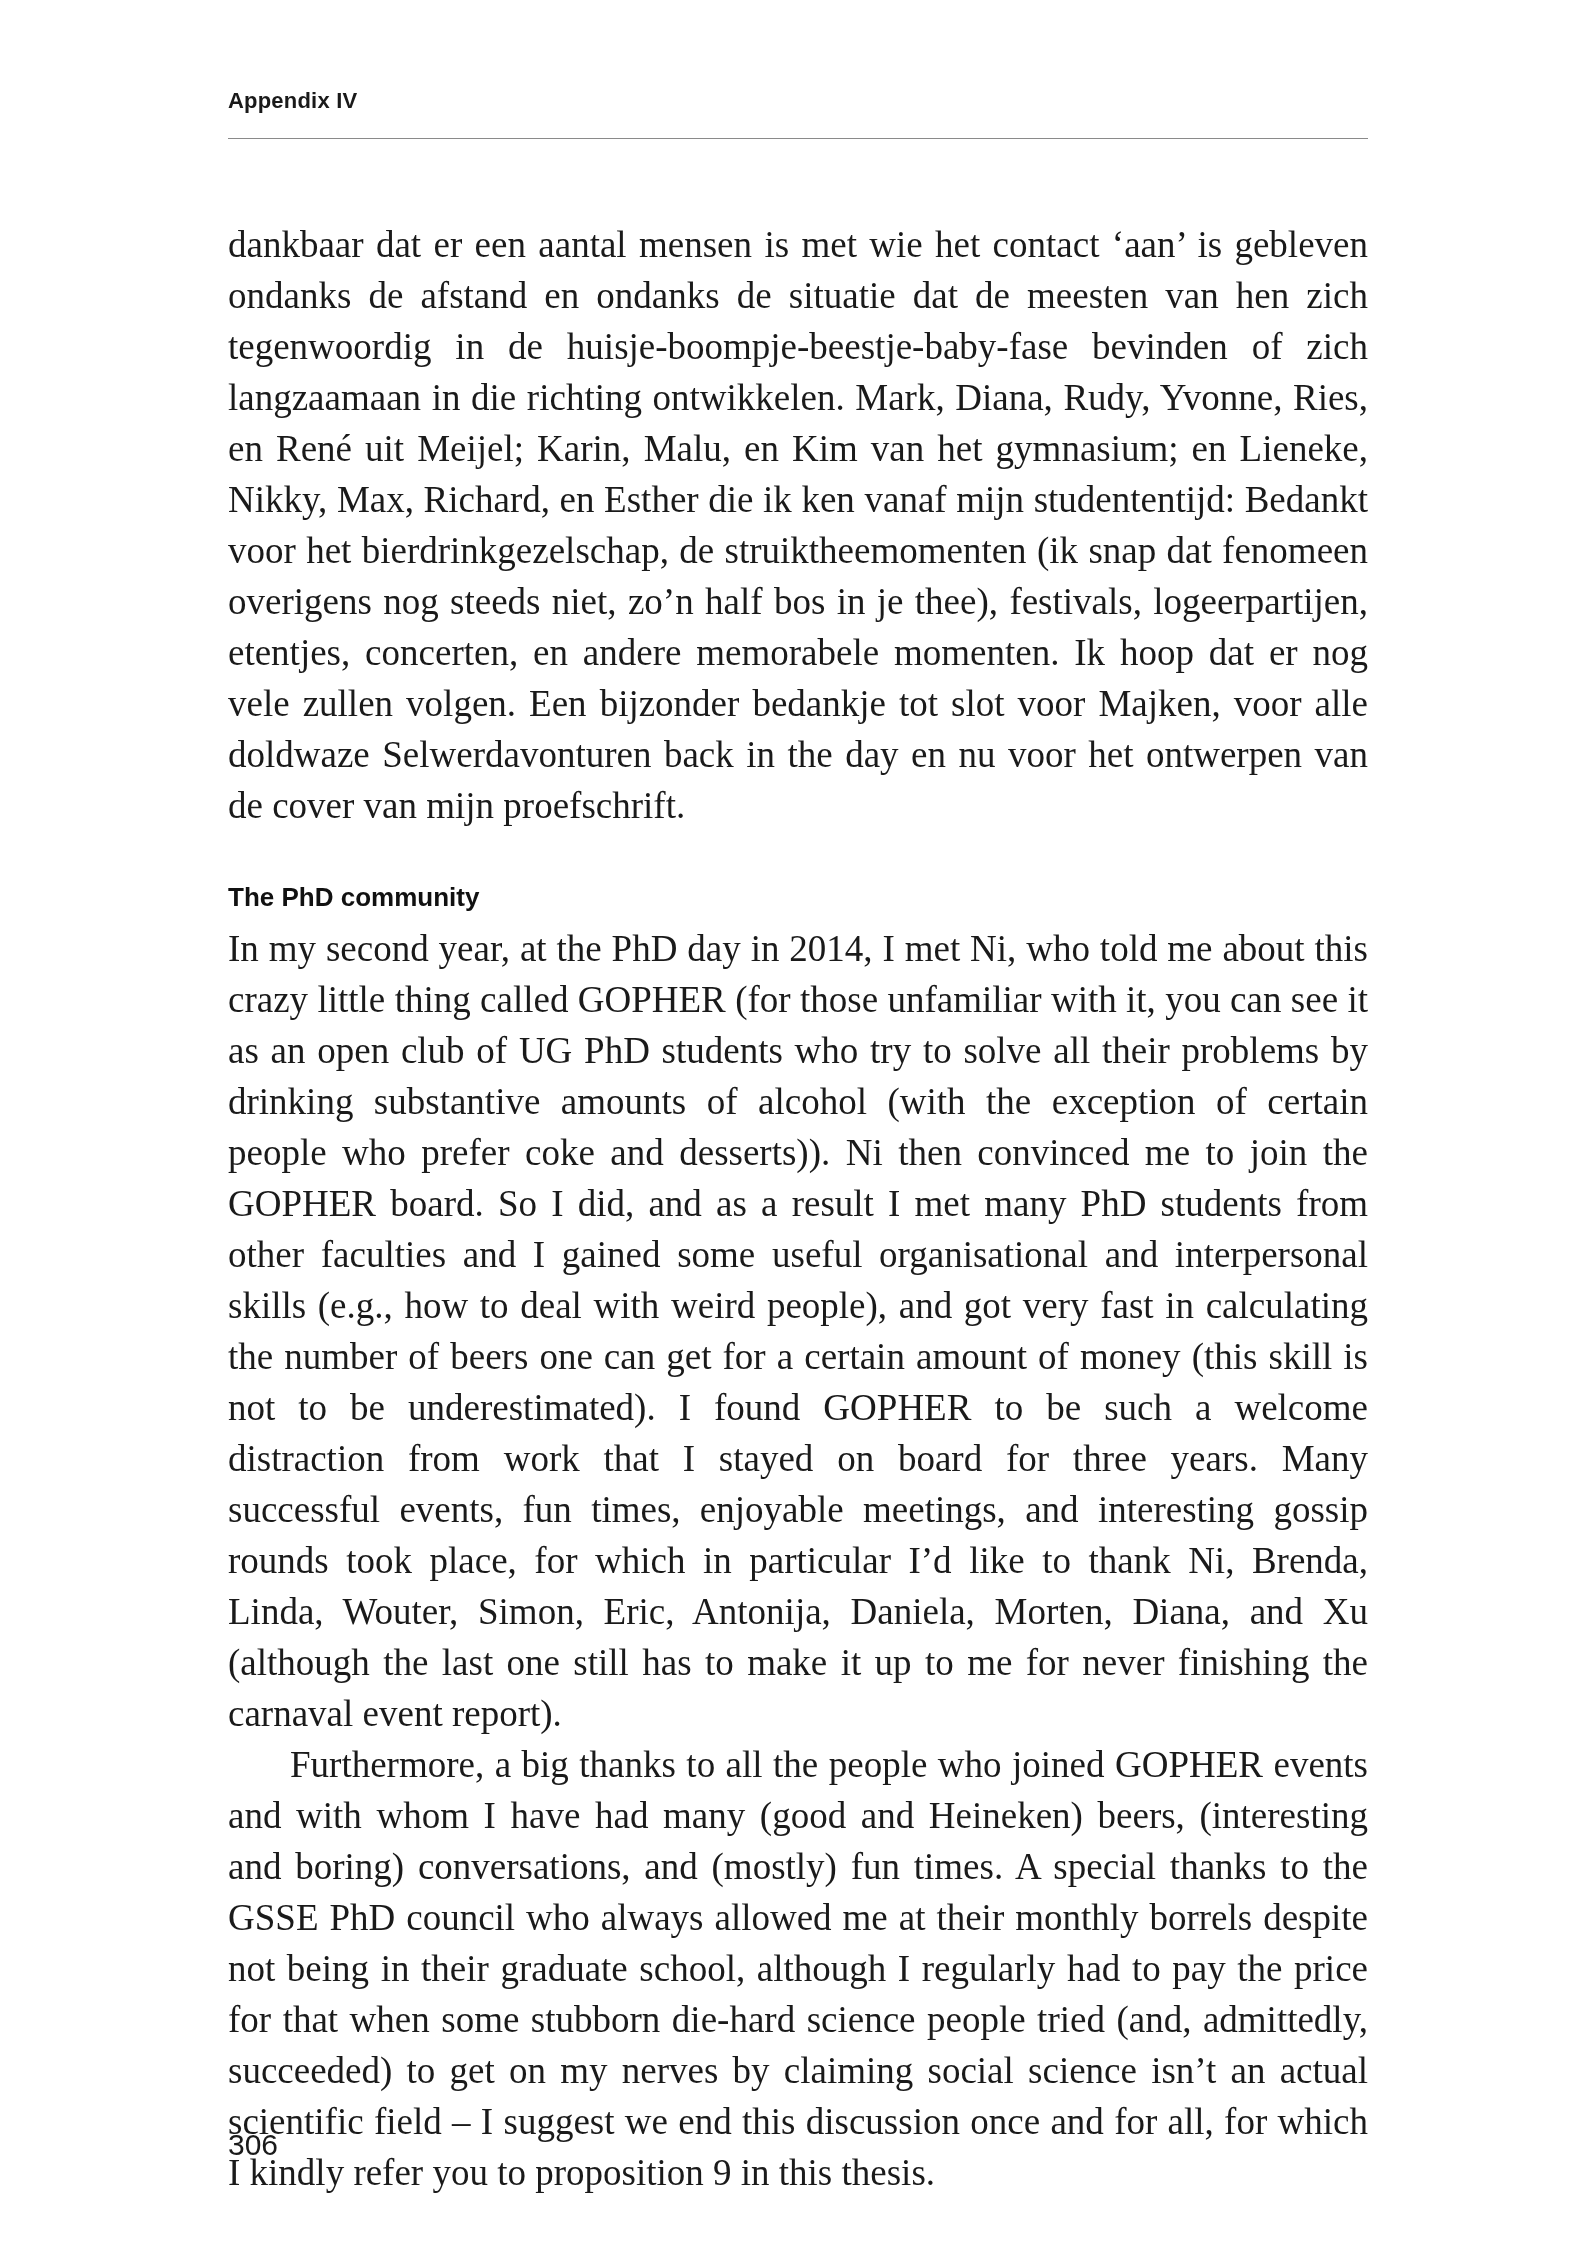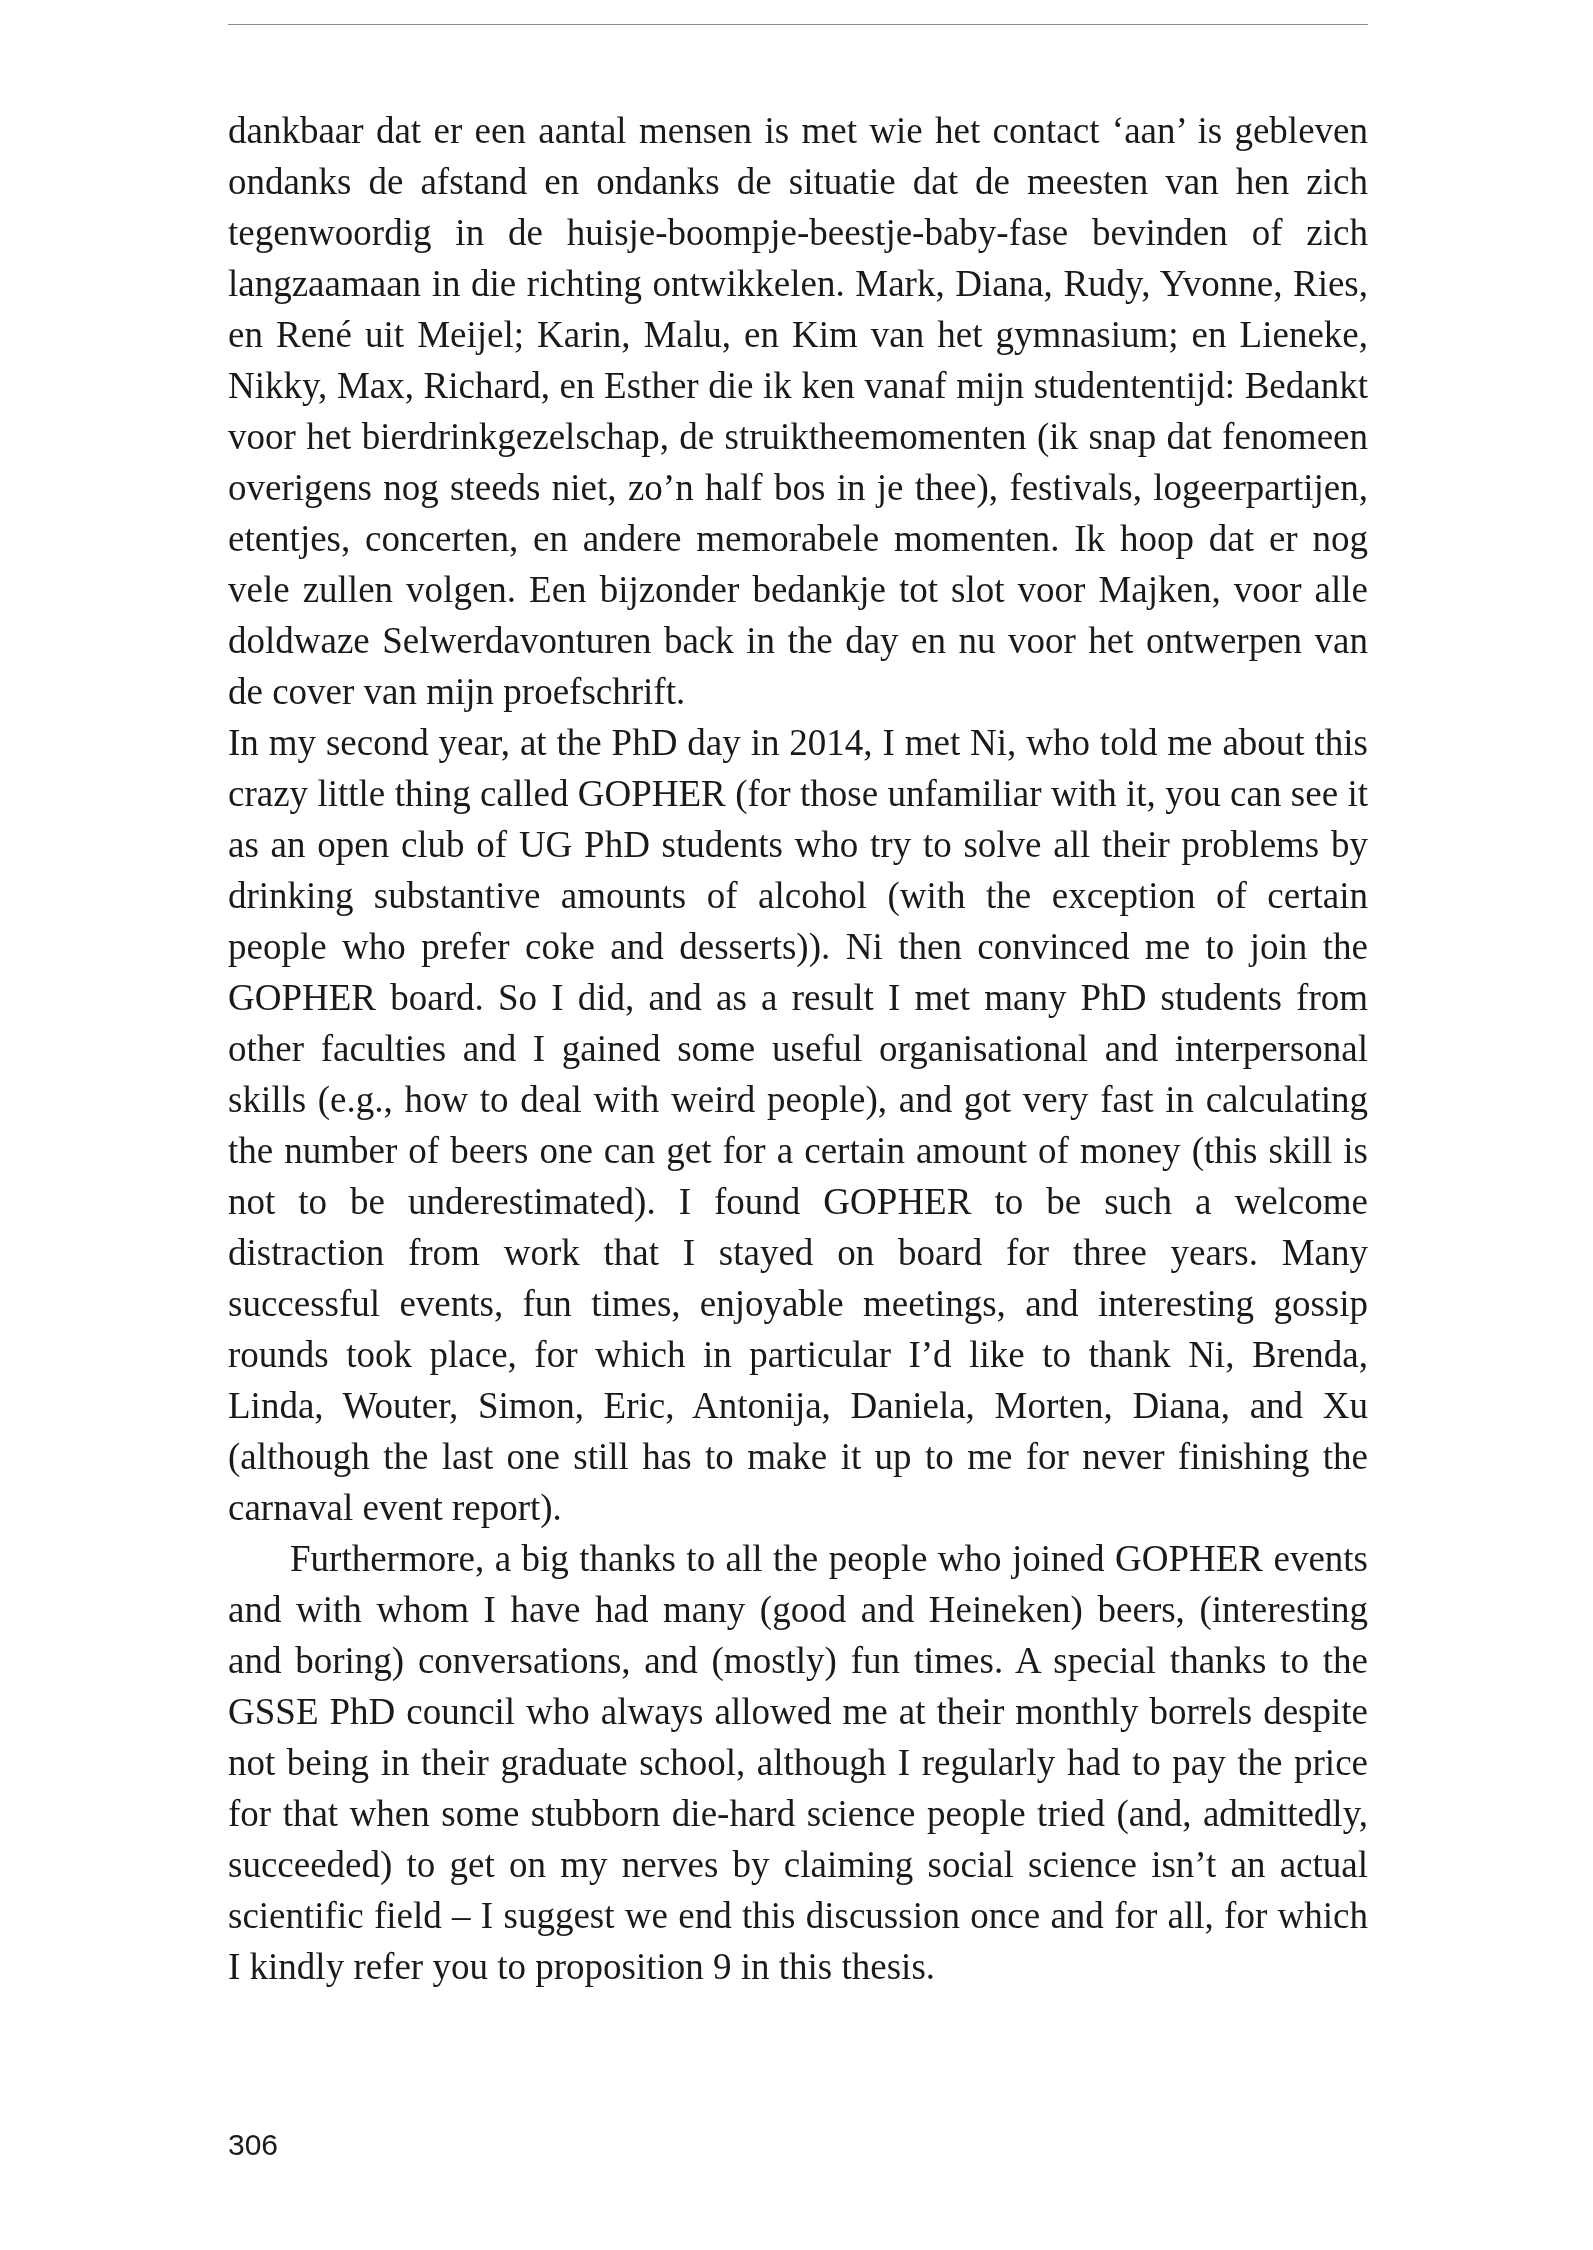--- a/index.html
+++ b/index.html
@@ -69,27 +69,29 @@
     color: #1a1a1a;
   }
 </style>
 </head>
 <body>
 
 <div class="page">
 
   <div class="content">
 
+    <div class="running-head">Appendix IV</div>
 
     <div class="head-rule"></div>
 
     <div class="body-block">
 
       <p class="para">dankbaar dat er een aantal mensen is met wie het contact ‘aan’ is gebleven ondanks de afstand en ondanks de situatie dat de meesten van hen zich tegenwoordig in de huisje-boompje-beestje-baby-fase bevinden of zich langzaamaan in die richting ontwikkelen. Mark, Diana, Rudy, Yvonne, Ries, en René uit Meijel; Karin, Malu, en Kim van het gymnasium; en Lieneke, Nikky, Max, Richard, en Esther die ik ken vanaf mijn studententijd: Bedankt voor het bierdrinkgezelschap, de struiktheemomenten (ik snap dat fenomeen overigens nog steeds niet, zo’n half bos in je thee), festivals, logeerpartijen, etentjes, concerten, en andere memorabele momenten. Ik hoop dat er nog vele zullen volgen. Een bijzonder bedankje tot slot voor Majken, voor alle doldwaze Selwerdavonturen back in the day en nu voor het ontwerpen van de cover van mijn proefschrift.</p>
 
+      <h2 class="section-title">The PhD community</h2>
 
       <p class="para">In my second year, at the PhD day in 2014, I met Ni, who told me about this crazy little thing called GOPHER (for those unfamiliar with it, you can see it as an open club of UG PhD students who try to solve all their problems by drinking substantive amounts of alcohol (with the exception of certain people who prefer coke and desserts)). Ni then convinced me to join the GOPHER board. So I did, and as a result I met many PhD students from other faculties and I gained some useful organisational and interpersonal skills (e.g., how to deal with weird people), and got very fast in calculating the number of beers one can get for a certain amount of money (this skill is not to be underestimated). I found GOPHER to be such a welcome distraction from work that I stayed on board for three years. Many successful events, fun times, enjoyable meetings, and interesting gossip rounds took place, for which in particular I’d like to thank Ni, Brenda, Linda, Wouter, Simon, Eric, Antonija, Daniela, Morten, Diana, and Xu (although the last one still has to make it up to me for never finishing the carnaval event report).</p>
 
       <p class="para indent">Furthermore, a big thanks to all the people who joined GOPHER events and with whom I have had many (good and Heineken) beers, (interesting and boring) conversations, and (mostly) fun times. A special thanks to the GSSE PhD council who always allowed me at their monthly borrels despite not being in their graduate school, although I regularly had to pay the price for that when some stubborn die-hard science people tried (and, admittedly, succeeded) to get on my nerves by claiming social science isn’t an actual scientific field – I suggest we end this discussion once and for all, for which I kindly refer you to proposition 9 in this thesis.</p>
 
     </div>
 
   </div>
 
   <div class="folio">306</div>

